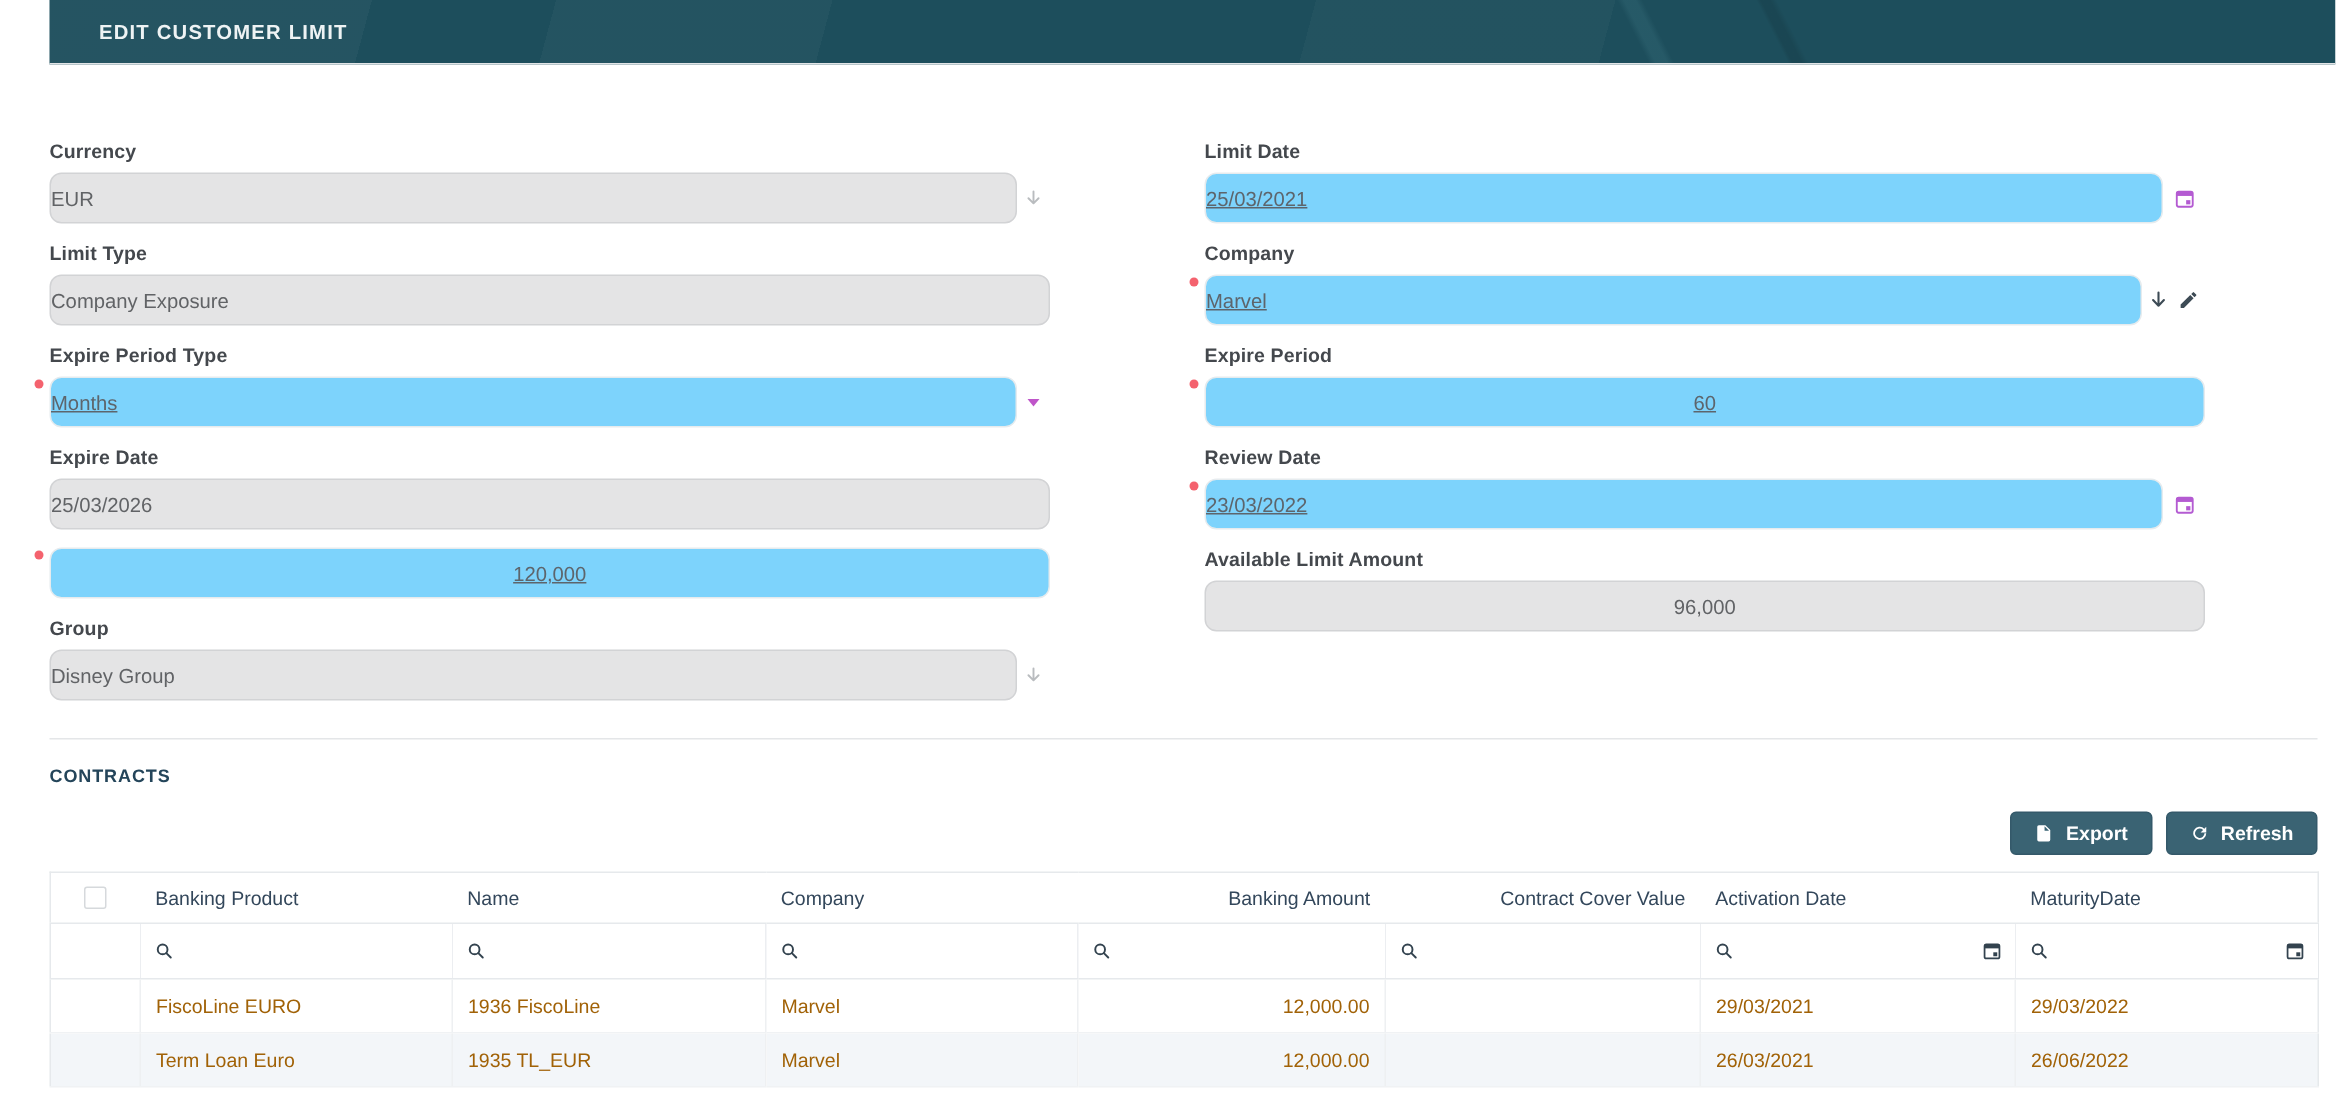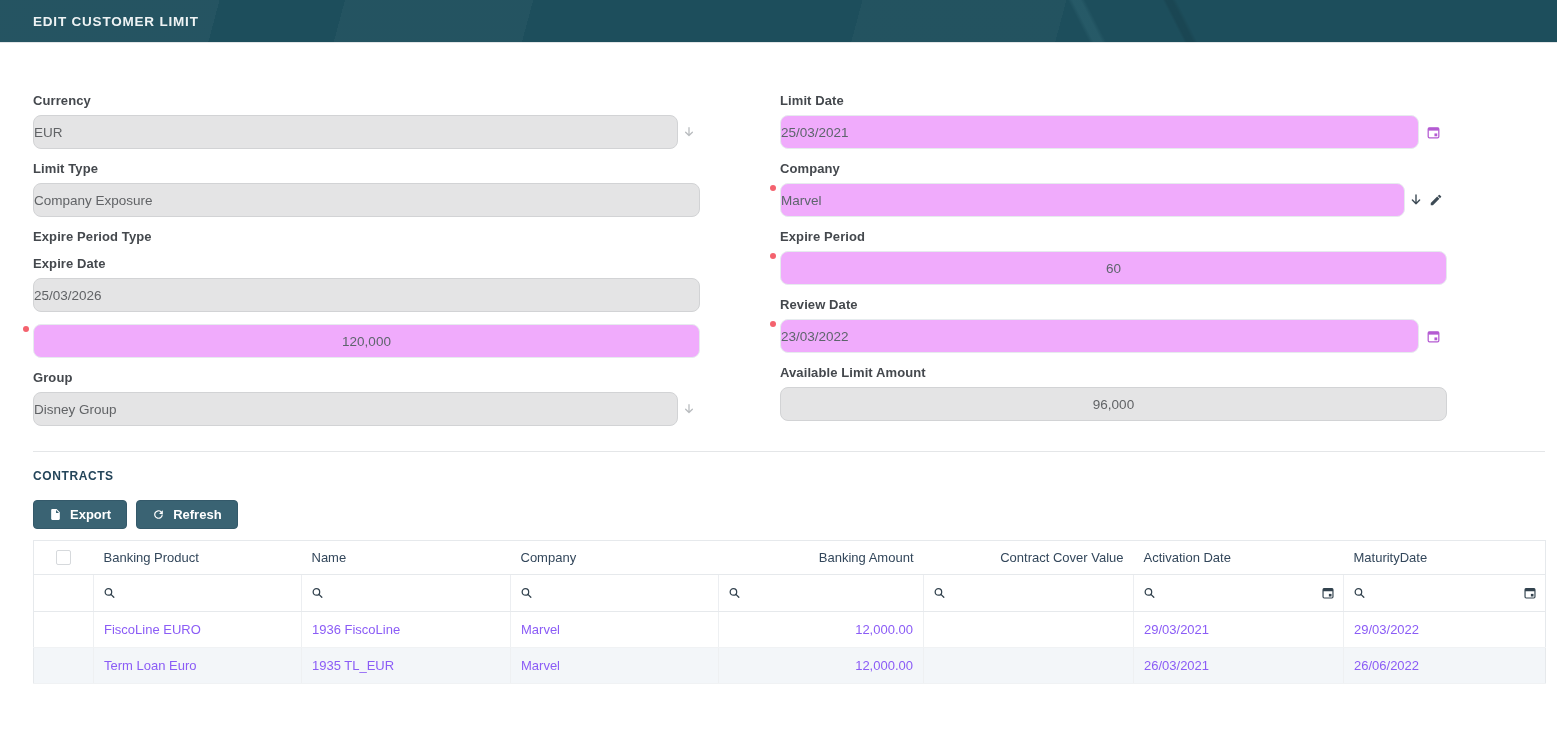--- a/index.html
+++ b/index.html
@@ -4,48 +4,49 @@
 <style>
   * { margin:0; padding:0; box-sizing:border-box; }
   html,body { width:1557px; height:737px; overflow:hidden; background:#fff;
               font-family:"Liberation Sans", sans-serif; }
 
   
   .topbar {
     height:43px; background:#1d4e5c; position:relative; overflow:hidden;
     display:flex; align-items:center; padding-left:33px;
     border-bottom:1px solid #e2e5e7;
+    margin-left:33px;
   }
   .topbar::before {
     content:""; position:absolute; inset:0;
     background:
       linear-gradient(105deg, rgba(255,255,255,0.035) 0 14%, transparent 14% 22%, rgba(255,255,255,0.03) 22% 34%, transparent 34% 55%, rgba(255,255,255,0.028) 55% 68%, transparent 68%),
       linear-gradient(63deg, transparent 69%, rgba(120,190,200,0.10) 69.3% 69.8%, transparent 70.1% 75%, rgba(0,0,0,0.10) 75.2% 75.6%, transparent 75.9%);
   }
   .topbar-title {
     position:relative; color:#eef3f4; font-size:13.5px; font-weight:700;
     letter-spacing:0.8px;
   }
 
   
   .form-area {
     padding:50px 87px 0 33px;
-    display:grid; grid-template-columns:667px 667px; column-gap:80px;
+    display:grid; grid-template-columns:667px 667px; column-gap:103px;
   }
   .field { margin-bottom:12px; position:relative; }
   .field-label {
     display:block; font-size:13px; font-weight:700; color:#44484d;
     margin-bottom:7px; letter-spacing:0.1px;
   }
   .field-row { display:flex; align-items:center; position:relative; }
   .ctl {
     flex:1 1 auto; height:34px; border-radius:8px; font-family:inherit;
     font-size:13.5px; padding:0 0; outline:none; min-width:0;
   }
-  .ctl.enabled  { background:#f0abfc; border:1px solid #e6ebee; color:#5d656c; }
+  .ctl.enabled  { background:#7dd3fc; border:1px solid #e6ebee; color:#5d656c;text-decoration:underline; }
   .ctl.disabled { background:#e4e4e5; border:1px solid #d2d3d5; color:#616366; }
   .ctl.num { text-align:center; }
   .req-dot {
     position:absolute; left:-10px; top:2px; width:6px; height:6px;
     border-radius:50%; background:#f4626e;
   }
   .icon-slot { display:flex; align-items:center; justify-content:center; flex:0 0 auto; }
   .slot-sm { width:22px; }
   .slot-md { width:28px; }
   .slot-pair { width:42px; gap:6px; }
@@ -53,21 +54,21 @@
     width:0; height:0; border-left:4.5px solid transparent;
     border-right:4.5px solid transparent; border-top:5px solid #bf55c9;
   }
 
   
   .divider { margin:13px 12px 0 33px; border-top:1px solid #e4e6e8; }
   .contracts { padding:17px 12px 0 33px; }
   .section-title {
     font-size:12px; font-weight:700; letter-spacing:0.6px; color:#24455a;
   }
-  .btn-row { display:flex; gap:9px; margin-top:17px; }
+  .btn-row { display:flex; gap:9px; margin-top:17px;justify-content:flex-end; }
   .btn {
     display:inline-flex; align-items:center; gap:8px; height:29px;
     background:#3a6373; border:1px solid #34596a; border-radius:4px;
     color:#fff; font-size:13px; font-weight:700; padding:0 15px;
     cursor:pointer; font-family:inherit;
   }
 
   
   .grid-table {
     width:1512px; margin-top:11px; border-collapse:collapse; table-layout:fixed;
@@ -80,21 +81,21 @@
   }
   .hdr-row th.r { text-align:right; }
   .filter-row td {
     height:37px; border-bottom:1px solid #e6e9ec; border-left:1px solid #eceef1;
     background:#fff; position:relative; padding:0 26px;
   }
   .filter-row td:first-child { border-left:none; }
   .f-search { position:absolute; left:9px; top:50%; transform:translateY(-50%); }
   .f-cal    { position:absolute; right:8px; top:50%; transform:translateY(-50%); }
   .data-row td {
-    height:36px; color:#8b5cf6; padding:0 10px;
+    height:36px; color:#a16207; padding:0 10px;
     border-left:1px solid #eef0f2; border-bottom:1px solid #f0f2f4;
   }
   .data-row td:first-child { border-left:none; }
   .data-row td.r { text-align:right; }
   .data-row.alt td { background:#f3f6f9; }
   .checkbox {
     display:block; width:15px; height:15px; margin:0 auto;
     border:1px solid #d6d9dc; border-radius:2px; background:#fff;
   }
   svg { display:block; }
@@ -123,20 +124,27 @@
 
     <div class="field">
       <span class="field-label">Limit Type</span>
       <div class="field-row">
         <input class="ctl disabled" disabled="" value="Company Exposure" style="">
       </div>
     </div>
 
     <div class="field">
       <span class="field-label">Expire Period Type</span>
+      <div class="field-row">
+        <span class="req-dot"></span>
+        <input class="ctl enabled" value="Months" style="">
+        <span class="icon-slot slot-sm">
+          <span class="caret-down"></span>
+        </span>
+      </div>
     </div>
 
     <div class="field">
       <span class="field-label">Expire Date</span>
       <div class="field-row">
         <input class="ctl disabled" disabled="" value="25/03/2026" style="">
       </div>
     </div>
 
     <div class="field">

